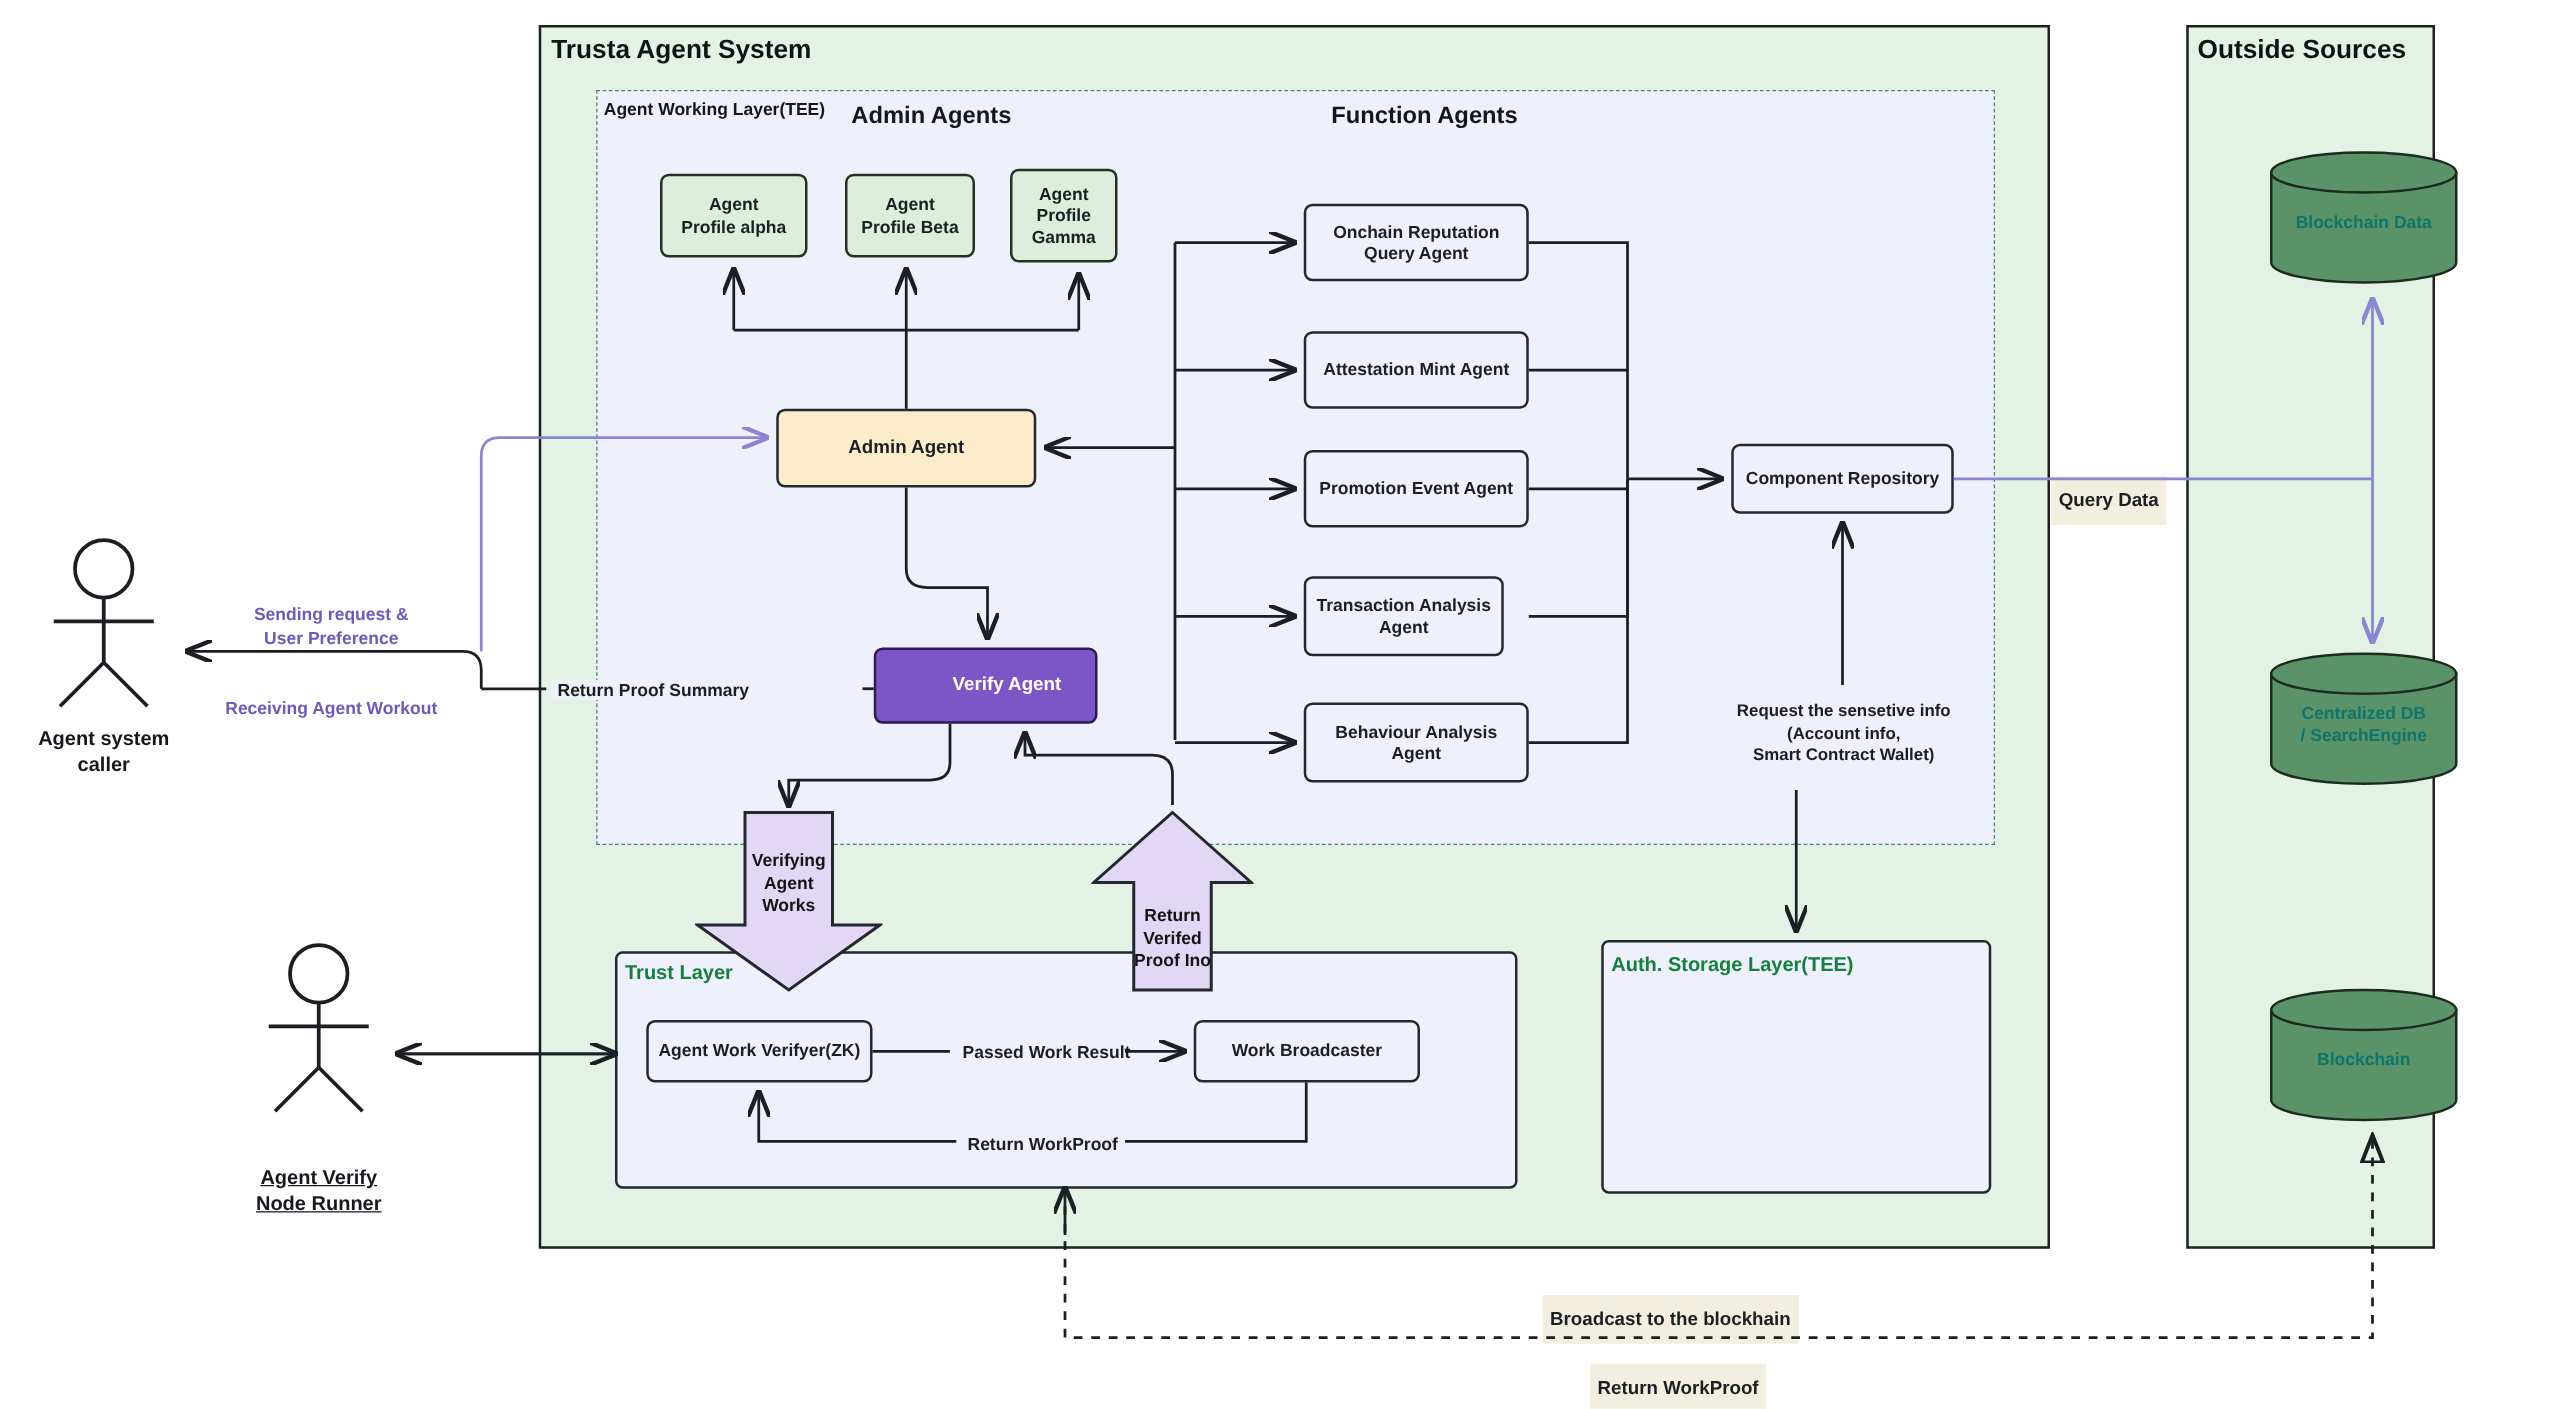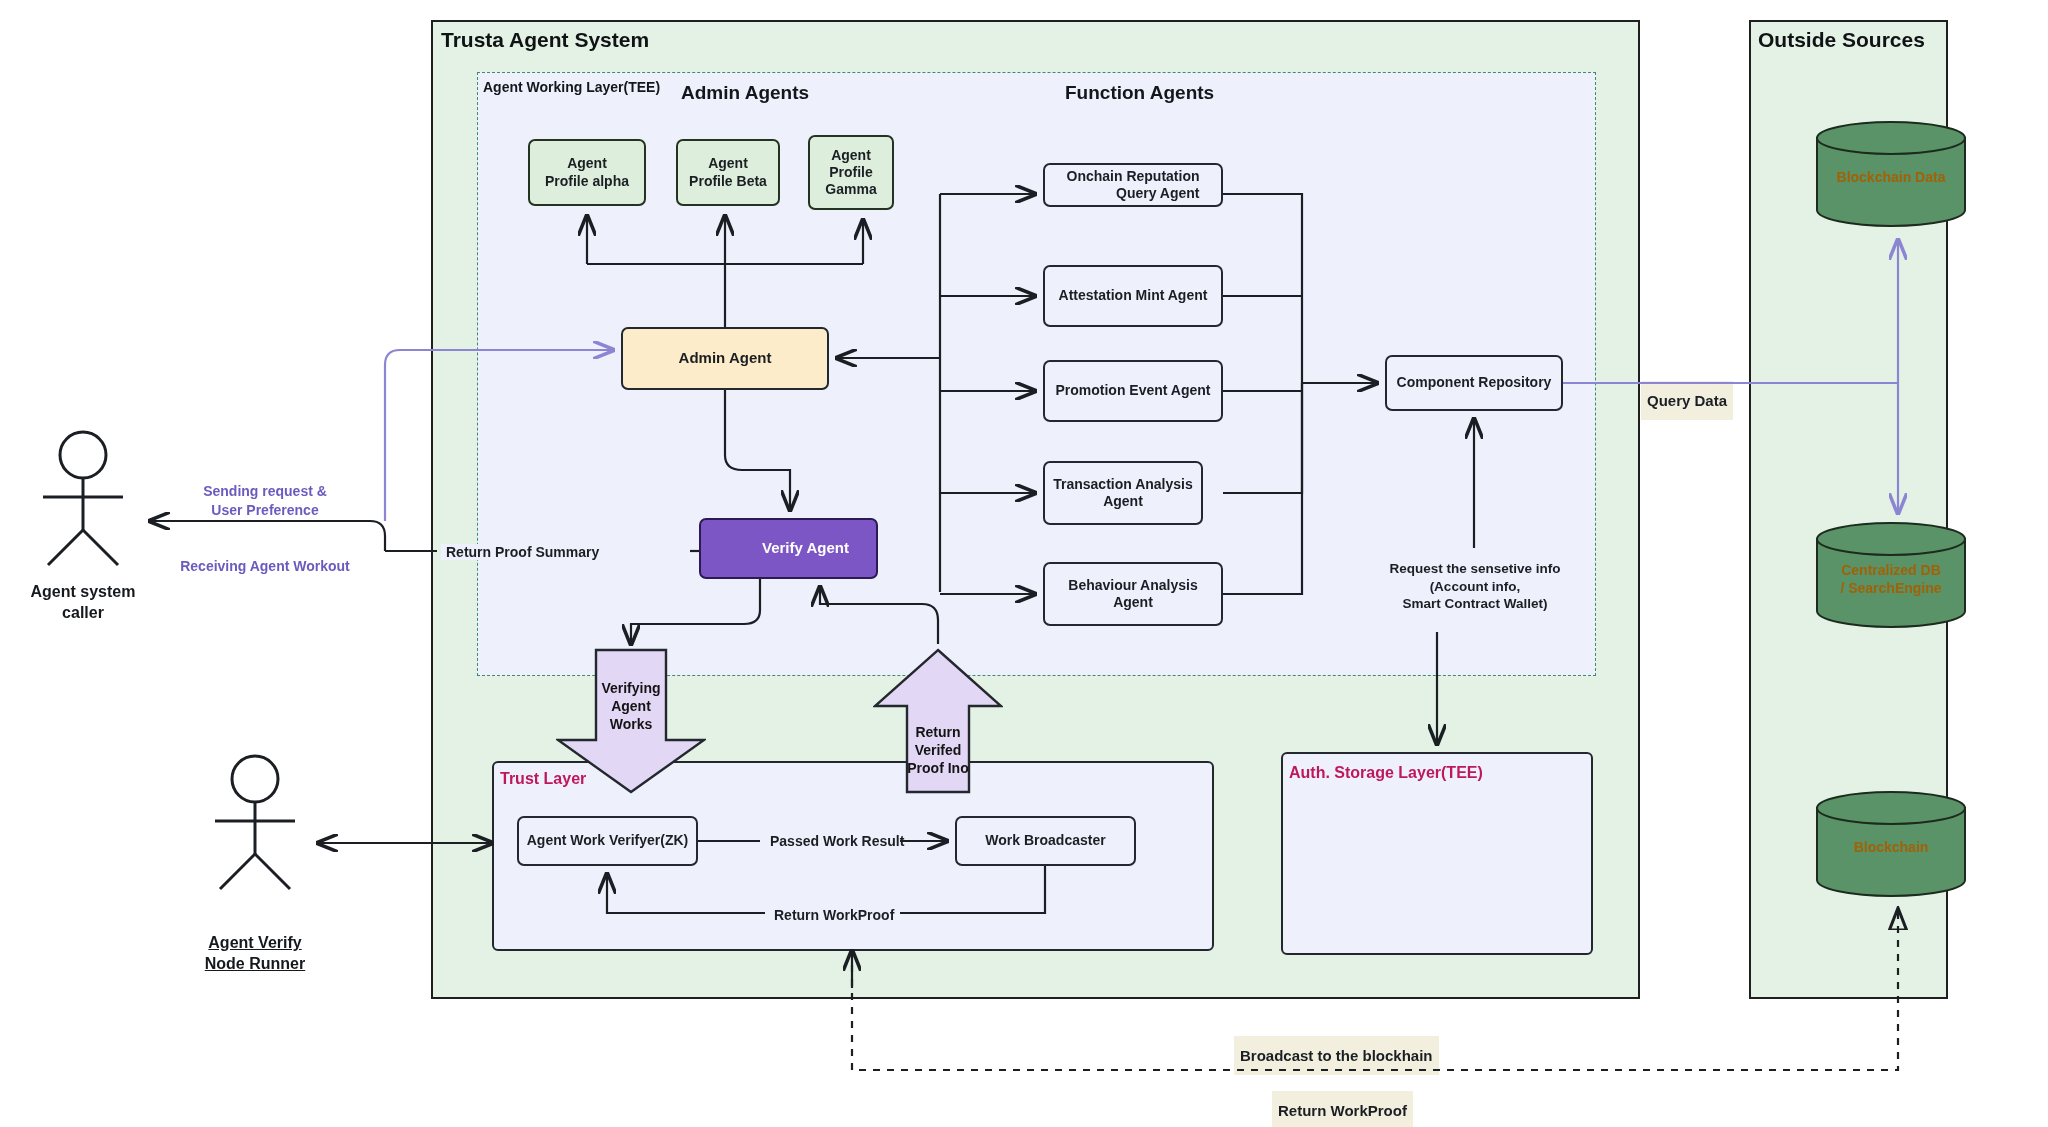--- a/index.html
+++ b/index.html
@@ -22,32 +22,32 @@
   .node.green{background:#ddeedd;border-color:#23331f;}
   .node.cream{background:#fcecc9;border-color:#23272e;}
   .node.purple{background:#7css;}
   .node.purple{background:#7c56c4;border-color:#2c1a54;color:#ffffff;}
 
   
   .ttl{font-weight:700;color:#101316;}
   .sys-title{font-size:21px;}
   .sec-title{font-size:19px;font-weight:700;color:#13171b;}
   .tee-title{font-size:14px;font-weight:700;color:#13171b;}
-  .panel-title{font-size:16px;font-weight:700;color:#be185d;}
+  .panel-title{font-size:16px;font-weight:700;color:#15803d;}
   .edge-lbl{font-size:14px;font-weight:700;color:#1b1f24;background:#ffffff;
             padding:0 5px;white-space:nowrap;}
   .edge-lbl.onpanel{background:#eef1fb;}
   .edge-lbl.multi{white-space:normal;text-align:center;line-height:1.3;}
   .purple-lbl{font-size:14px;font-weight:700;color:#6b5bbf;text-align:center;
               line-height:1.35;white-space:nowrap;}
   .hl-lbl{font-size:15px;font-weight:700;color:#1b1f24;background:#f2efdf;
           padding:11px 6px;white-space:nowrap;}
   .actor-lbl{font-size:16px;font-weight:700;color:#15191d;text-align:center;
              line-height:1.3;}
-  .db-lbl{position:absolute;left:0;width:100%;text-align:center;color:#a16207;
+  .db-lbl{position:absolute;left:0;width:100%;text-align:center;color:#0f766e;
           font-size:14px;font-weight:700;line-height:1.3;}
   .blockarrow-lbl{position:absolute;left:0;width:100%;text-align:center;
                   font-size:14px;font-weight:700;color:#141414;line-height:1.28;}
 </style>
 </head>
 <body>
 
 <div class="abs sys-box" style="left:431px;top:20px;width:1209px;height:979px;"></div>
 <div class="abs ttl sys-title" style="left:441px;top:28px;">Trusta Agent System</div>
 
@@ -71,21 +71,21 @@
 </div>
 
 <div class="abs node cream" style="left:621px;top:327px;width:208px;height:63px;font-size:15px;">
   <span>Admin Agent</span>
 </div>
 
 <div class="abs node purple" style="left:699px;top:518px;width:179px;height:61px;font-size:15px;padding-left:40px;">
   <span>Verify Agent</span>
 </div>
 
-<div class="abs node" style="left:1043px;top:163px;width:180px;height:44px;font-size:14px;text-align:right;">
+<div class="abs node" style="left:1043px;top:163px;width:180px;height:62px;font-size:14px;">
   <span style="white-space:pre-line;">Onchain Reputation
 Query Agent</span>
 </div>
 <div class="abs node" style="left:1043px;top:265px;width:180px;height:62px;font-size:14px;">
   <span style="white-space:pre-line;">Attestation Mint Agent</span>
 </div>
 <div class="abs node" style="left:1043px;top:360px;width:180px;height:62px;font-size:14px;">
   <span style="white-space:pre-line;">Promotion Event Agent</span>
 </div>
 <div class="abs node" style="left:1043px;top:461px;width:160px;height:64px;font-size:14px;">

